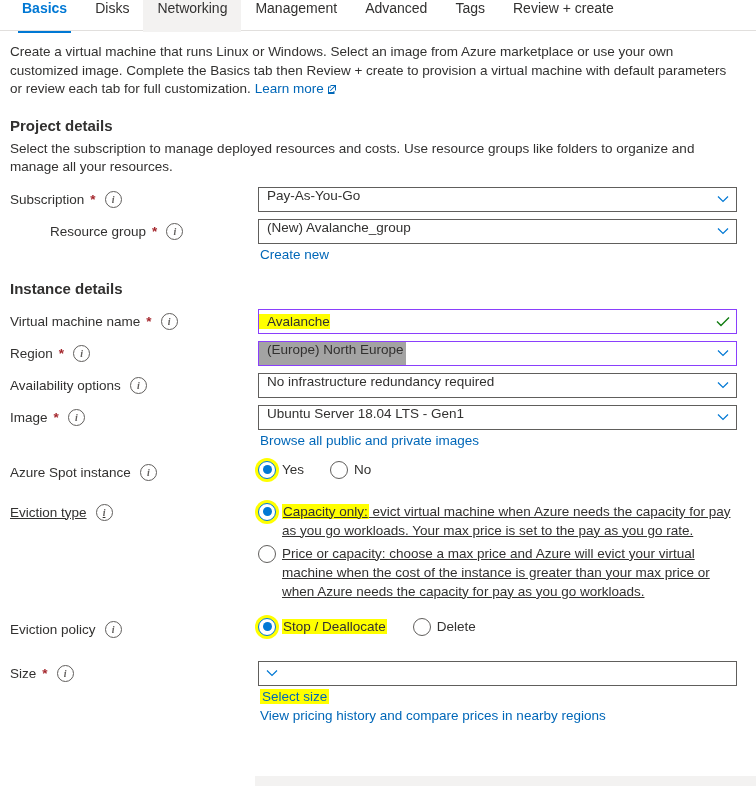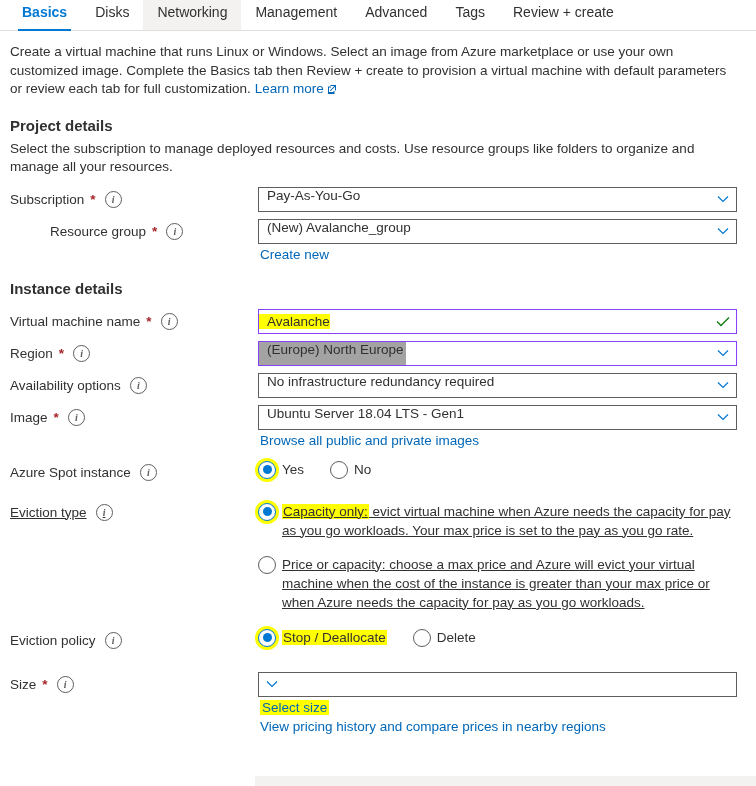--- a/index.html
+++ b/index.html
@@ -23,23 +23,23 @@
 
   
   .tabs {
     display: flex;
     align-items: stretch;
     height: 30px;
     padding-left: 8px;
     border-bottom: 1px solid #e1dfdd;
   }
   .tab {
-    padding: 4px 14px;
-    display: flex;
-    align-items: flex-start;
+    padding: 16px 14px;
+    display: flex;
+    align-items: flex-end;
     font-size: 14px;
     color: #323130;
     cursor: pointer;
     position: relative;
     white-space: nowrap;
   }
   .tab.selected {
     color: #0078d4;
     font-weight: 600;
   }
@@ -243,21 +243,21 @@
   .radio-label {
     font-size: 13.5px;
     line-height: 19px;
     color: #323130;
     max-width: 455px;
   }
   .radio-label .hl-text { background: #ffff00; padding: 0 1px;}
   .radio-group { display: flex; align-items: center; gap: 26px; }
   .radio-inline { display: flex; align-items: flex-start; gap: 6px; }
 
-  .stacked-radios { display: flex; flex-direction: column; gap: 13px; }
+  .stacked-radios { display: flex; flex-direction: column; gap: 2px; }
   .bottom-strip {
     position: absolute;
     left: 255px;
     right: 0;
     bottom: 0;
     height: 10px;
     background: #f3f2f1;
   }
 </style>
 </head>

